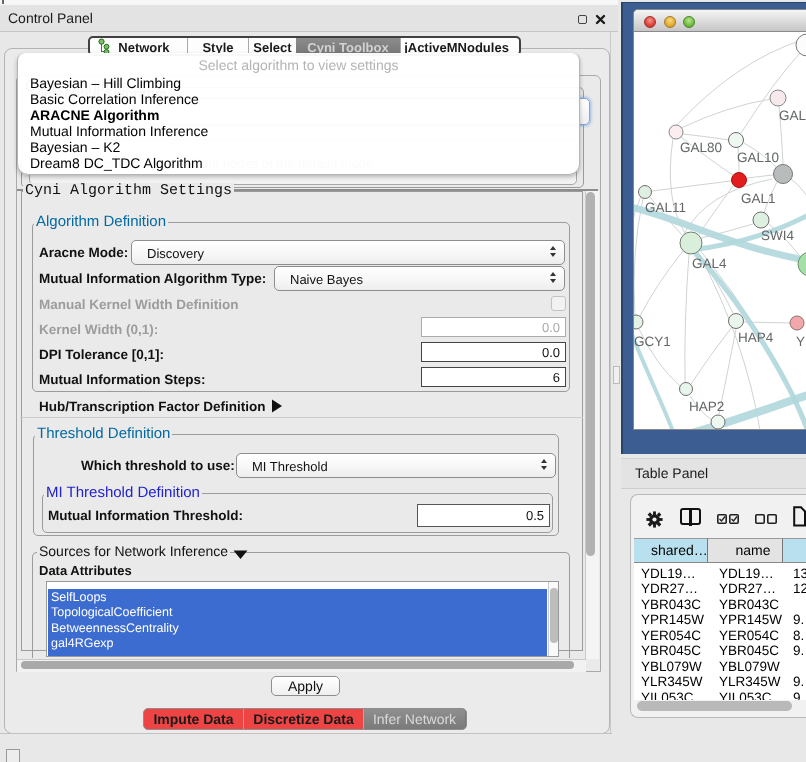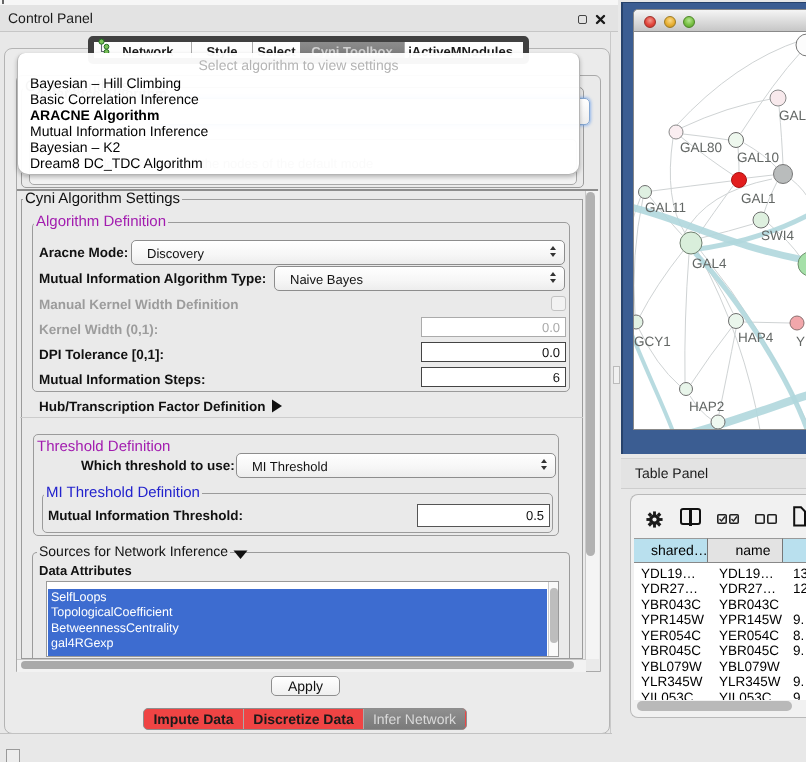--- a/index.html
+++ b/index.html
@@ -43,26 +43,26 @@
 <div class="abs" style="left:17px;top:189px;width:581px;height:1.5px;background:#8d8d8d;"></div>
 
 <div class="grp" style="left:21px;top:87px;width:561px;height:99px;">
   <span class="ttl" style="color:#111;">Cyni Algorithms</span>
 </div>
 <div class="abs blab" style="left:40px;top:86px;color:#333;">Inference Algorithm</div>
 <div class="abs" style="left:150px;top:98px;width:438px;height:25px;border:1.5px solid #85a7d2;border-radius:5px;background:linear-gradient(#fff,#eee);box-shadow:0 0 3px 1px rgba(100,155,235,.65);"></div>
 <div class="abs" style="left:29px;top:139px;width:546px;height:44px;border:1px solid #a8a8a8;border-radius:5px;background:#f2f2f2;"></div>
 <div class="abs" style="left:95px;top:156px;font-size:13px;color:#888;">Algorithm uses all the nodes of the default mode</div>
 
-<div class="grp" style="left:21px;top:199px;width:560px;height:458px;border-radius:0;">
+<div class="grp" style="left:21px;top:191px;width:560px;height:458px;border-radius:0;font-family:Liberation Mono, monospace;">
   <span class="ttl" style="color:#111;">Cyni Algorithm Settings</span>
 </div>
 
 <div class="grp" style="left:32px;top:222px;width:536px;height:168px;">
-  <span class="ttl" style="color:#a21caf;">Algorithm Definition</span>
+  <span class="ttl" style="color:#0369a1;">Algorithm Definition</span>
 </div>
 <div class="abs blab" style="left:39px;top:245px;">Aracne Mode:</div>
 <div class="combo" style="left:131px;top:240px;width:432px;height:23px;">
     <span class="ct">Discovery</span>
     <span class="ar">
       <b></b>
       <i></i>
     </span>
   </div>
 <div class="abs blab" style="left:39px;top:271px;">Mutual Information Algorithm Type:</div>
@@ -82,21 +82,21 @@
 <div class="abs blab" style="left:39px;top:372px;">Mutual Information Steps:</div>
 <div class="tf" style="left:421px;top:367px;width:145px;height:20px;border:1px solid #444;color:#111;line-height:19px;">6</div>
 
 <div class="abs blab" style="left:39px;top:399px;">Hub/Transcription Factor Definition</div>
 <svg class="abs" style="left:271px;top:399px;" width="12" height="14">
     <path d="M1 .5 L1 13.5 L11 7 Z" fill="#111"></path>
   </svg>
 <div class="abs" style="left:20px;top:417px;width:563px;height:1px;background:#cccccc;"></div>
 
 <div class="grp" style="left:33px;top:434px;width:524px;height:100px;">
-  <span class="ttl" style="color:#a21caf;margin-top:13px;">Threshold Definition</span>
+  <span class="ttl" style="color:#0369a1;">Threshold Definition</span>
 </div>
 <div class="abs blab" style="left:81px;top:458px;">Which threshold to use:</div>
 <div class="combo" style="left:236px;top:453px;width:318px;height:23px;">
     <span class="ct">MI Threshold</span>
     <span class="ar">
       <b></b>
       <i></i>
     </span>
   </div>
 
@@ -124,21 +124,21 @@
 <div class="abs" style="left:271px;top:676px;width:67px;height:18px;border:1px solid #8e8e8e;border-radius:5px;background:linear-gradient(#fff,#efefef);text-align:center;line-height:18px;font-size:14px;color:#111;">Apply</div>
 
 <div class="abs" style="left:143px;top:708px;width:322px;height:20px;border:1px solid #8e8e8e;border-radius:5px;background:#ef4444;overflow:hidden;">
   <span class="tabseg" style="width:100px;border-right:1px solid #aaa;font-weight:bold;font-size:14px;">Impute Data</span><span class="tabseg" style="width:120px;border-right:1px solid #aaa;font-weight:bold;font-size:14px;">Discretize Data</span><span class="tabseg" style="width:101px;background:linear-gradient(#8f8f8f,#7a7a7a);color:#d9d9d9;font-size:14px;">Infer Network</span>
 </div>
 <div class="abs" style="left:0;top:733px;width:612px;height:1px;background:#c2c2c2;"></div>
 <div class="abs" style="left:6px;top:749px;width:12px;height:12px;border:1px solid #9a9a9a;background:#ededed;"></div>
 <div class="abs" style="left:610px;top:31px;width:1px;height:702px;background:#c9c9c9;"></div>
 <div class="abs" style="left:613px;top:366px;width:5px;height:16px;border:1px solid #bbb;background:#f0f0f0;"></div>
 
-<div class="abs" style="left:88px;top:36px;width:429px;height:16px;border:6px solid #404040;border-radius:5px;background:#fdfdfd;overflow:hidden;">
+<div class="abs" style="left:88px;top:36px;width:429px;height:16px;border:2px solid #404040;border-radius:5px;background:#fdfdfd;overflow:hidden;">
   <span class="tabseg" style="width:98px;border-right:1px solid #aaa;font-weight:bold;">&nbsp;&nbsp;&nbsp;Network</span><span class="tabseg" style="width:61px;border-right:1px solid #aaa;font-weight:bold;">Style</span><span class="tabseg" style="width:47px;font-weight:bold;">Select</span><span class="tabseg" style="width:104px;background:linear-gradient(#8c8c8c,#787878);color:#d2d2d2;font-weight:bold;">Cyni Toolbox</span><span class="tabseg" style="width:112px;border-left:1px solid #aaa;font-weight:bold;">jActiveMNodules</span>
 </div>
 <svg class="abs" style="left:97px;top:38px;" width="14" height="15">
   <path d="M4.5 5 L4.5 13.5 L7 13.5" stroke="#667" stroke-width="1.1" fill="none"></path>
   <circle cx="4.5" cy="3.6" r="2.6" fill="#7cc25a" stroke="#1f6b1f" stroke-width="1"></circle>
   <circle cx="9.5" cy="8.7" r="2.4" fill="#7cc25a" stroke="#1f6b1f" stroke-width="1"></circle>
   <circle cx="9.5" cy="13.9" r="2.4" fill="#7cc25a" stroke="#1f6b1f" stroke-width="1"></circle>
 </svg>
 
 <div class="abs" style="left:17px;top:53px;width:561px;height:121px;background:rgba(255,255,255,0.96);border:1px solid #b5b5b5;border-top:none;border-radius:8px 8px 11px 11px;box-shadow:0 2px 4px rgba(0,0,0,0.25);">

